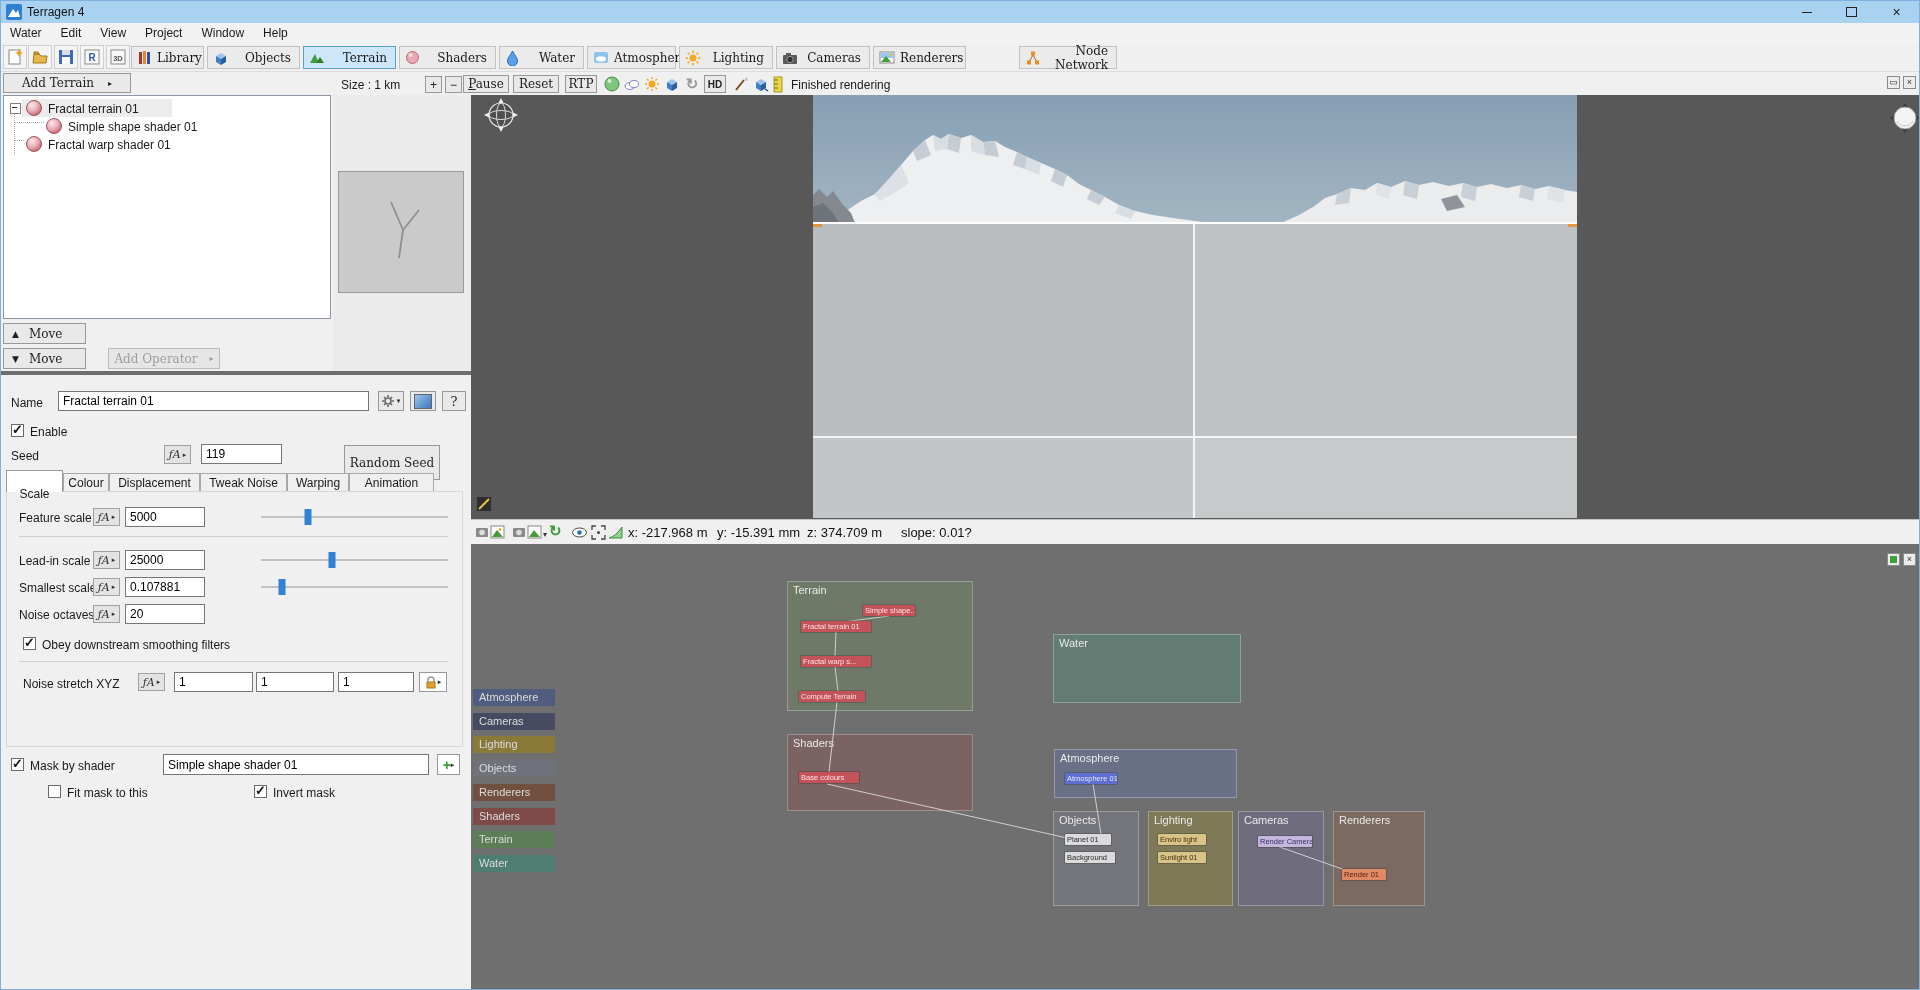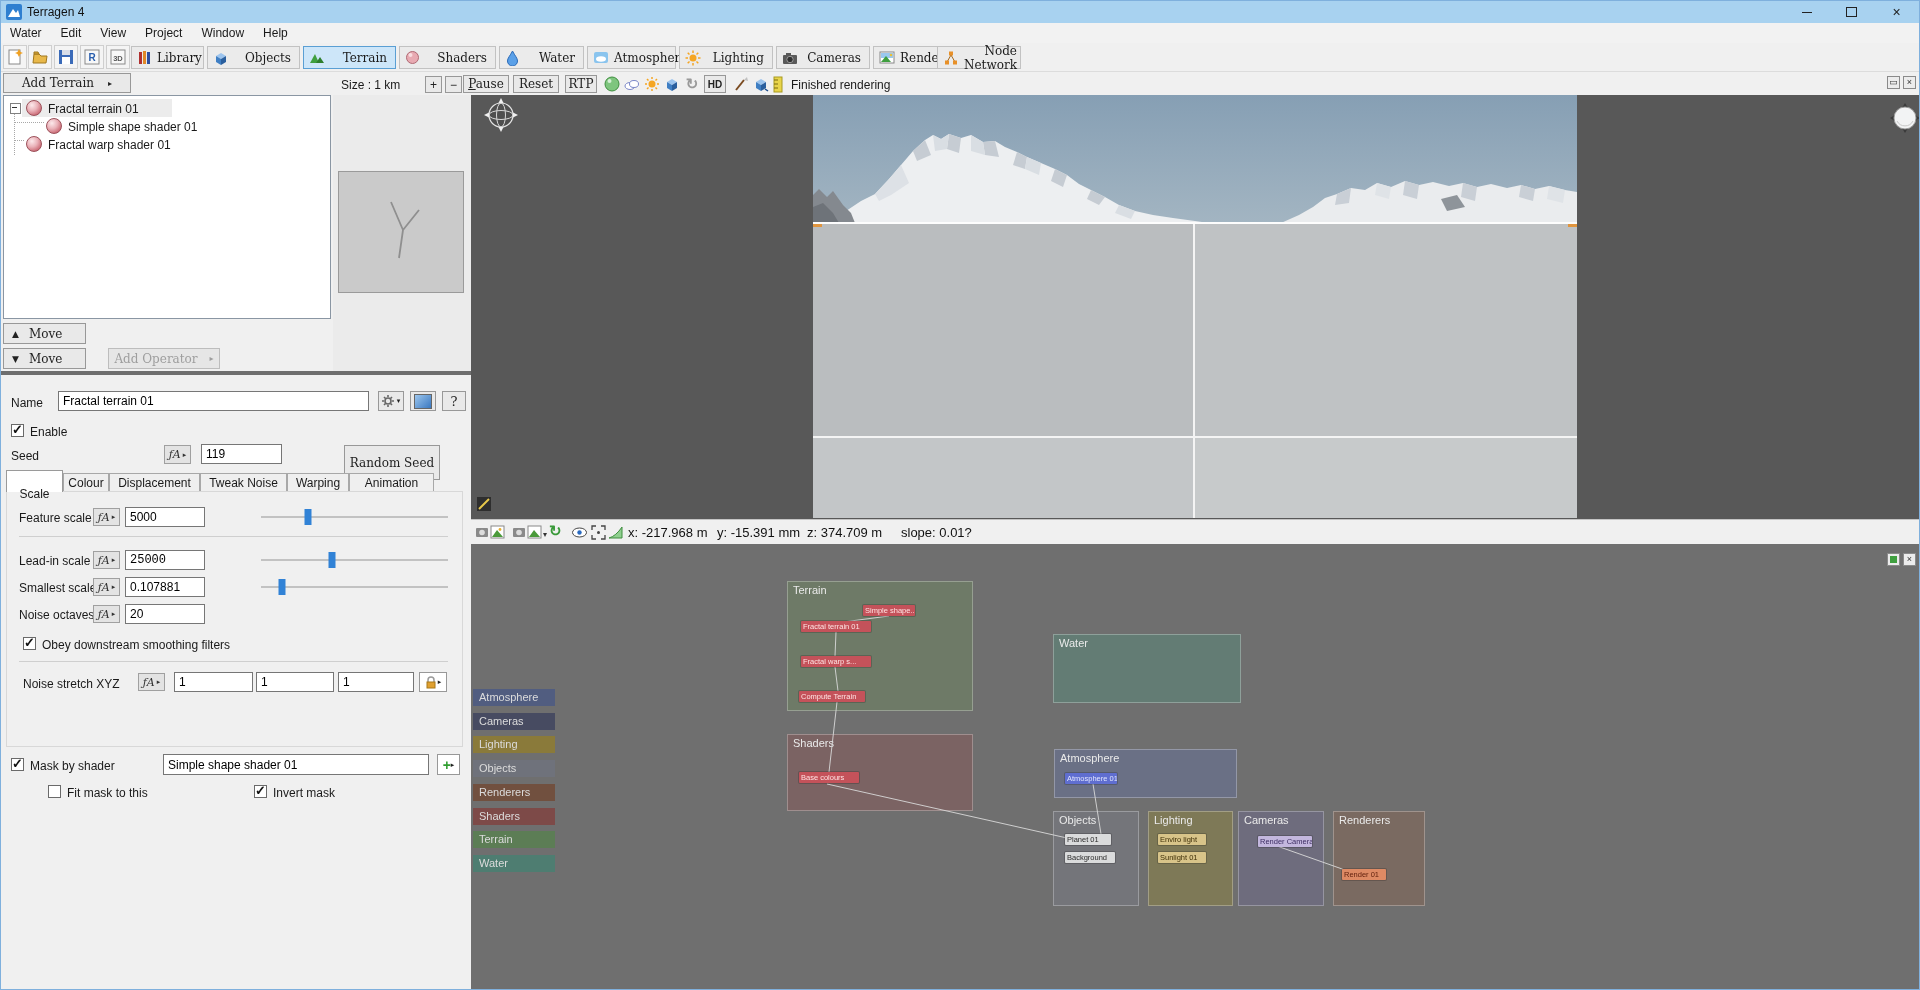--- a/index.html
+++ b/index.html
@@ -215,21 +215,21 @@
       <span class="ic">
           <svg width="16" height="15">
             <rect x="1" y="2" width="14" height="11" fill="#fff" stroke="#888"></rect>
             <rect x="2" y="3" width="12" height="5" fill="#9ac8ee"></rect>
             <polygon points="2,12 7,6 12,12" fill="#3f9f3f"></polygon>
             <circle cx="12" cy="5" r="1.3" fill="#f0c030"></circle>
           </svg>
         </span>
       <span class="lb">Renderers</span>
     </div>
-    <div class="tbb" style="left:936px;width:84px">
+    <div class="tbb" style="left:1018px;width:98px">
       <span class="ic">
           <svg width="16" height="16">
             <line x1="8" y1="5" x2="4" y2="12" stroke="#a86818"></line>
             <line x1="8" y1="5" x2="12" y2="12" stroke="#a86818"></line>
             <rect x="6" y="1.5" width="4" height="4" fill="#e89028"></rect>
             <rect x="2" y="10.5" width="4" height="4" fill="#e89028"></rect>
             <rect x="10" y="10.5" width="4" height="4" fill="#e89028"></rect>
           </svg>
         </span>
       <span class="lb">Node Network</span>
@@ -407,21 +407,21 @@
     <div class="sl-thumb" style="left: 25%;"></div>
   </div>
 
   <div class="hr" style="left:18px;top:535px;width:429px"></div>
 
   <span class="lab" style="left:18px;top:553px">Lead-in scale</span>
   <div class="fxb" style="left:92px;top:550px;width:27px;height:18px">
       <span>ƒA</span>
       <span class="ar">▸</span>
     </div>
-  <input class="in" style="left: 124px; top: 549px; width: 80px; height: 20px; font-family: Liberation Mono, monospace;" value="25000">
+  <input class="in" style="left: 124px; top: 549px; width: 80px; height: 20px;" value="25000">
   <div class="sl-track" style="left:260px;top:558px">
     <div class="sl-thumb" style="left: 38%;"></div>
   </div>
 
   <span class="lab" style="left:18px;top:580px">Smallest scale</span>
   <div class="fxb" style="left:92px;top:577px;width:27px;height:18px">
       <span>ƒA</span>
       <span class="ar">▸</span>
     </div>
   <input class="in" style="left: 124px; top: 576px; width: 80px; height: 20px;" value="0.107881">

